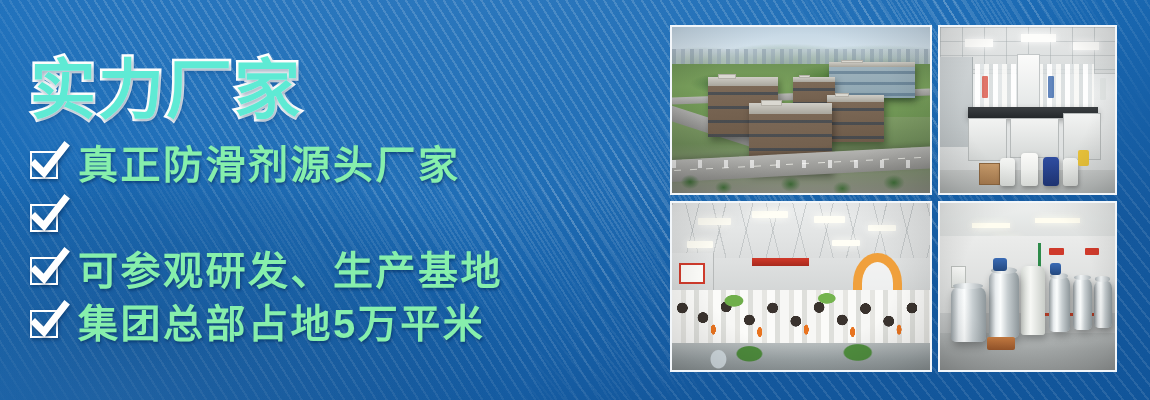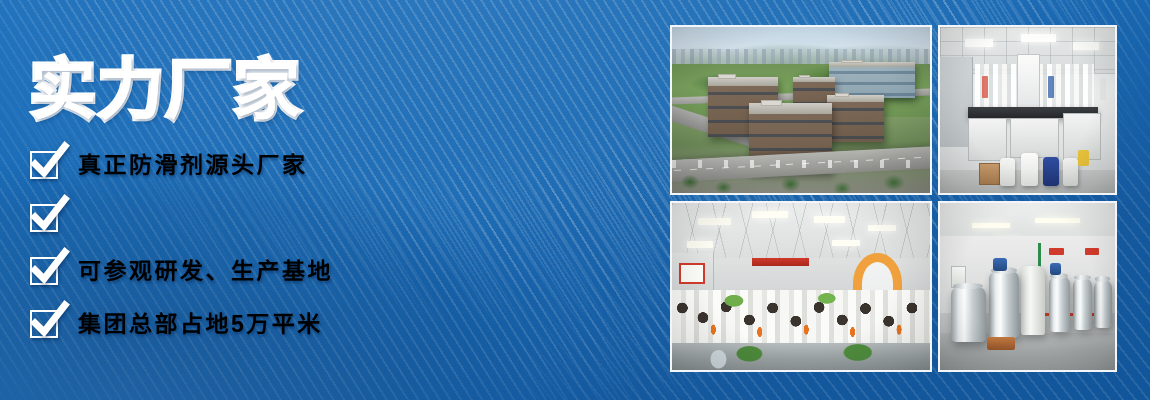--- a/index.html
+++ b/index.html
@@ -94,21 +94,21 @@
   }
 
   .headline{
     position:absolute;left:30px;top:40px;
     width:610px;height:88px;
     display:flex;align-items:center;
     white-space:nowrap;
     font-size:66px;
     font-weight:bold;
     letter-spacing:2px;
-    color:#ffffff;
+    color:#5eead4;
     -webkit-text-stroke:5px #ffffff;
     paint-order:stroke fill;
     text-shadow:
       0 0 1px #ffffff,
       2px 3px 4px rgba(0,40,90,0.35);
   }
   .headline .gap{display:inline-block;width:34px;}
 
   
   .bullets{
@@ -132,23 +132,23 @@
     box-sizing:border-box;
     box-shadow:1px 2px 3px rgba(0,35,80,0.45);
   }
   .check-icon svg{
     position:absolute;left:-1px;top:-4px;
     width:40px;height:40px;
     overflow:visible;
     filter:drop-shadow(1px 2px 2px rgba(0,35,80,0.5));
   }
   .bullet-text{
-    font-size:23px;
+    font-size:40px;
     font-weight:600;
-    color:#000000;
+    color:#86efac;
     letter-spacing:2.5px;
     line-height:1;
     text-shadow:1px 2px 3px rgba(0,38,86,0.55);
     white-space:nowrap;
   }
 
   
   .photos{
     position:absolute;left:670px;top:25px;
     width:447px;height:347px;

